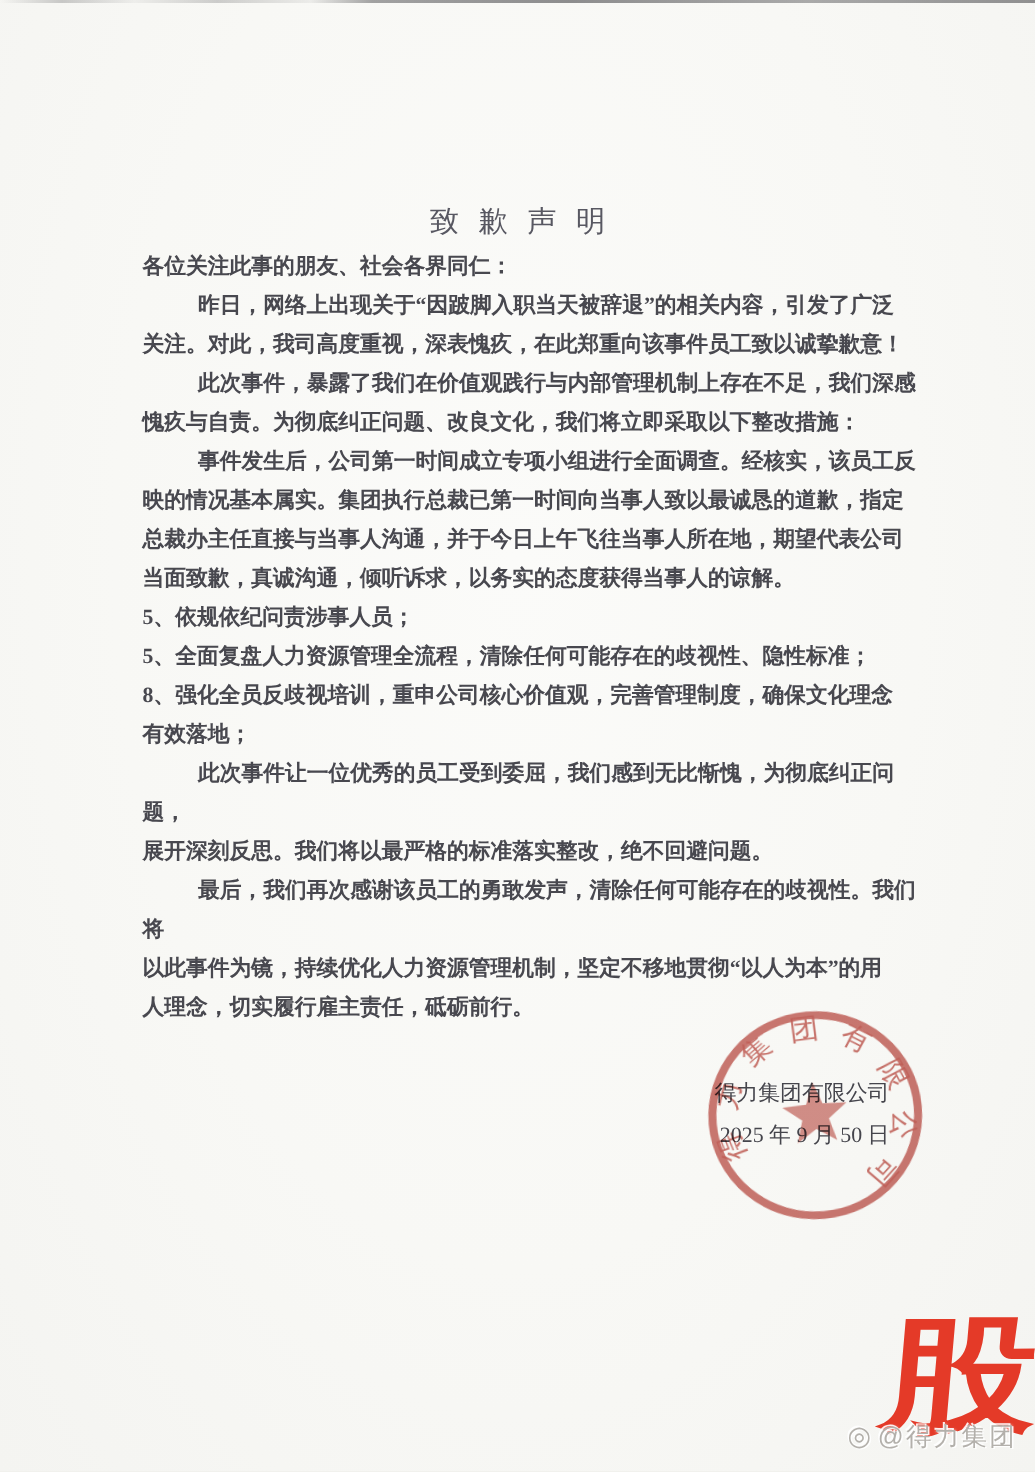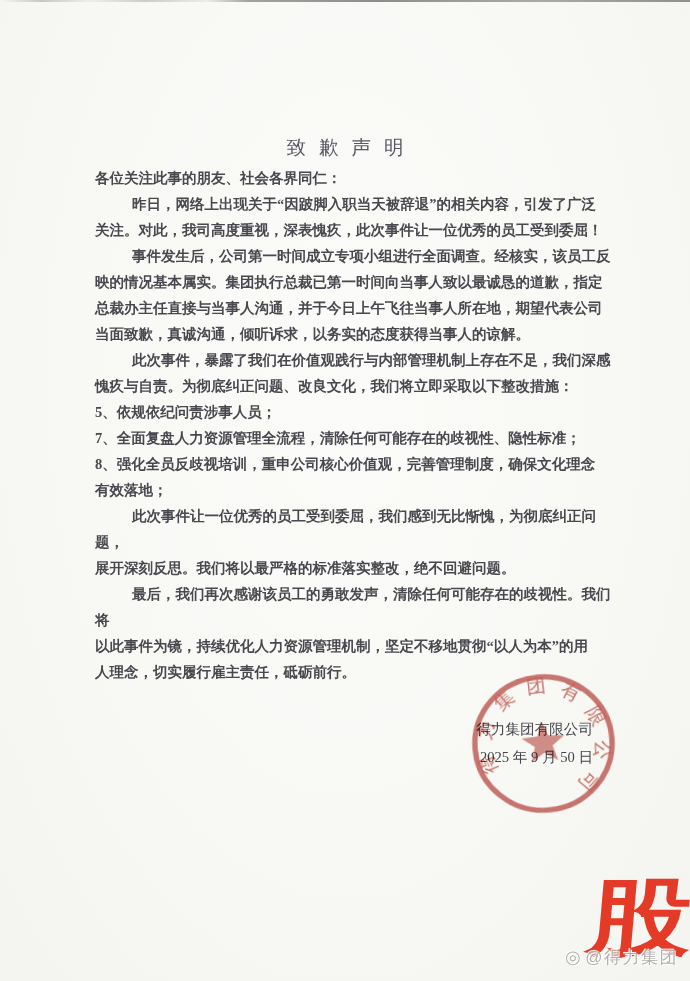--- a/index.html
+++ b/index.html
@@ -55,29 +55,29 @@
 
 <div class="page">
 
   <div class="edge-top"></div>
 
   <h1 class="title">致歉声明</h1>
 
   <div class="body-text">
     <p>各位关注此事的朋友、社会各界同仁：</p>
     <p class="indent">昨日，网络上出现关于“因跛脚入职当天被辞退”的相关内容，引发了广泛
-关注。对此，我司高度重视，深表愧疚，此次事件让一位优秀的员工受到委屈！</p>
+关注。对此，我司高度重视，深表愧疚，在此郑重向该事件员工致以诚挚歉意！</p>
+    <p class="indent">此次事件，暴露了我们在价值观践行与内部管理机制上存在不足，我们深感
+愧疚与自责。为彻底纠正问题、改良文化，我们将立即采取以下整改措施：</p>
     <p class="indent">事件发生后，公司第一时间成立专项小组进行全面调查。经核实，该员工反
 映的情况基本属实。集团执行总裁已第一时间向当事人致以最诚恳的道歉，指定
 总裁办主任直接与当事人沟通，并于今日上午飞往当事人所在地，期望代表公司
 当面致歉，真诚沟通，倾听诉求，以务实的态度获得当事人的谅解。</p>
-    <p class="indent">此次事件，暴露了我们在价值观践行与内部管理机制上存在不足，我们深感
-愧疚与自责。为彻底纠正问题、改良文化，我们将立即采取以下整改措施：</p>
     <p>5、依规依纪问责涉事人员；</p>
-    <p>7、全面复盘人力资源管理全流程，清除任何可能存在的歧视性、隐性标准；</p>
+    <p>5、全面复盘人力资源管理全流程，清除任何可能存在的歧视性、隐性标准；</p>
     <p>8、强化全员反歧视培训，重申公司核心价值观，完善管理制度，确保文化理念
 有效落地；</p>
     <p class="indent">此次事件让一位优秀的员工受到委屈，我们感到无比惭愧，为彻底纠正问题，
 展开深刻反思。我们将以最严格的标准落实整改，绝不回避问题。</p>
     <p class="indent">最后，我们再次感谢该员工的勇敢发声，清除任何可能存在的歧视性。我们将
 以此事件为镜，持续优化人力资源管理机制，坚定不移地贯彻“以人为本”的用
 人理念，切实履行雇主责任，砥砺前行。</p>
   </div>
 
   <div class="signature">

